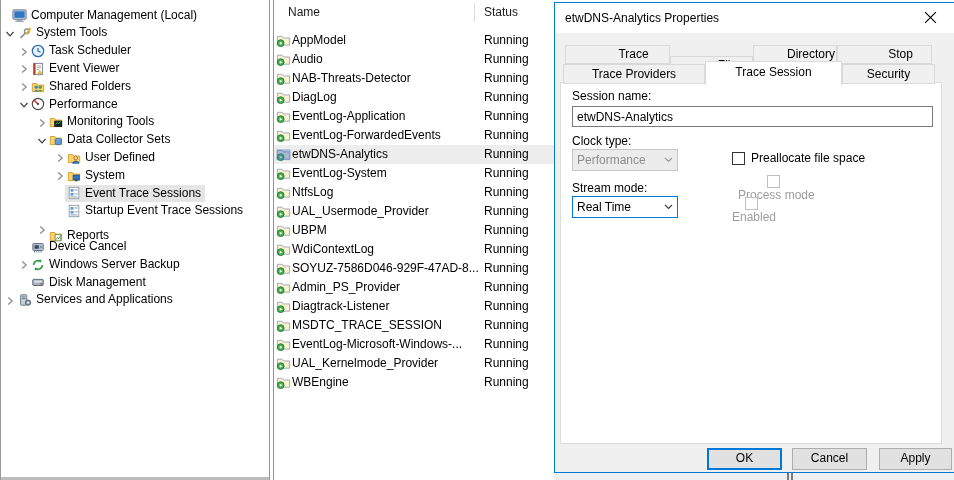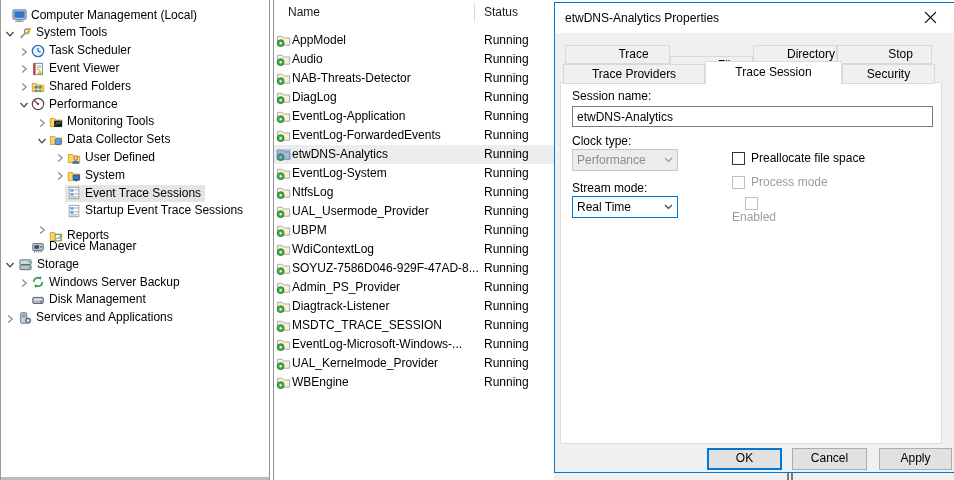--- a/index.html
+++ b/index.html
@@ -282,39 +282,21 @@
       <div class="trow">
         <span class="titem" style="left: 28px;">
           <span class="icn">
             <svg width="14" height="14" viewBox="0 0 16 16">
               <rect x="2" y="4" width="12" height="8" rx="1" fill="#b9c2cc" stroke="#5a6b7d"></rect>
               <rect x="4" y="6" width="5" height="4" fill="#3a4a5a"></rect>
               <circle cx="11.5" cy="8" r="1.5" fill="#8494a5"></circle>
               <path d="M4 12.5v1.8M6.5 12.5v1.8M9 12.5v1.8M11.5 12.5v1.8" stroke="#5a6b7d"></path>
             </svg>
           </span>
-          <span>Device Manager</span>
-        </span>
-      </div>
-      <div class="trow">
-        <span class="icn chev" style="left: 4px;">
-          <svg width="10" height="10" viewBox="0 0 10 10">
-            <path d="M1.5 3 L5 6.8 L8.5 3" fill="none" stroke="#3f3f3f" stroke-width="1.2"></path>
-          </svg>
-        </span>
-        <span class="titem" style="left: 15px;">
-          <span class="icn">
-            <svg width="15" height="15" viewBox="0 0 16 16">
-              <rect x="2" y="3" width="12" height="5" rx="1" fill="#cfd6de" stroke="#5a6b7d"></rect>
-              <rect x="2" y="8.5" width="12" height="5" rx="1" fill="#b9c2cc" stroke="#5a6b7d"></rect>
-              <circle cx="12" cy="5.5" r=".9" fill="#39c25a"></circle>
-              <circle cx="12" cy="11" r=".9" fill="#39c25a"></circle>
-            </svg>
-          </span>
-          <span>Storage</span>
+          <span>Device Cancel</span>
         </span>
       </div>
       <div class="trow">
         <span class="icn chev" style="left: 18px;">
           <svg width="10" height="10" viewBox="0 0 10 10">
             <path d="M3.2 1.5 L7.2 5 L3.2 8.5" fill="none" stroke="#8a8a8a" stroke-width="1.2"></path>
           </svg>
         </span>
         <span class="titem" style="left: 28px;">
           <span class="icn">
@@ -625,21 +607,21 @@
         <svg width="9" height="6" viewBox="0 0 9 6">
             <path d="M1 1 L4.5 4.5 L8 1" fill="none" stroke="#444" stroke-width="1.2"></path>
           </svg>
       </span>
     </div>
 
     <span class="cbrow" style="left:177px;top:148px;">
       <span class="cbbox"></span>
       <span class="cblab">Preallocate file space</span>
     </span>
-    <span class="cbrow disabled" style="left:177px;top:172px;">
+    <span class="cbrow disabled" style="left:183px;top:172px;flex-direction:column;">
       <span class="cbbox"></span>
       <span class="cblab">Process mode</span>
     </span>
     <span class="cbrow disabled" style="left:177px;top:194px;flex-direction:column;">
       <span class="cbbox"></span>
       <span class="cblab">Enabled</span>
     </span>
 
     <div class="btn default" style="left:152px;width:75px;">OK</div>
     <div class="btn" style="left:237px;width:75px;">Cancel</div>

